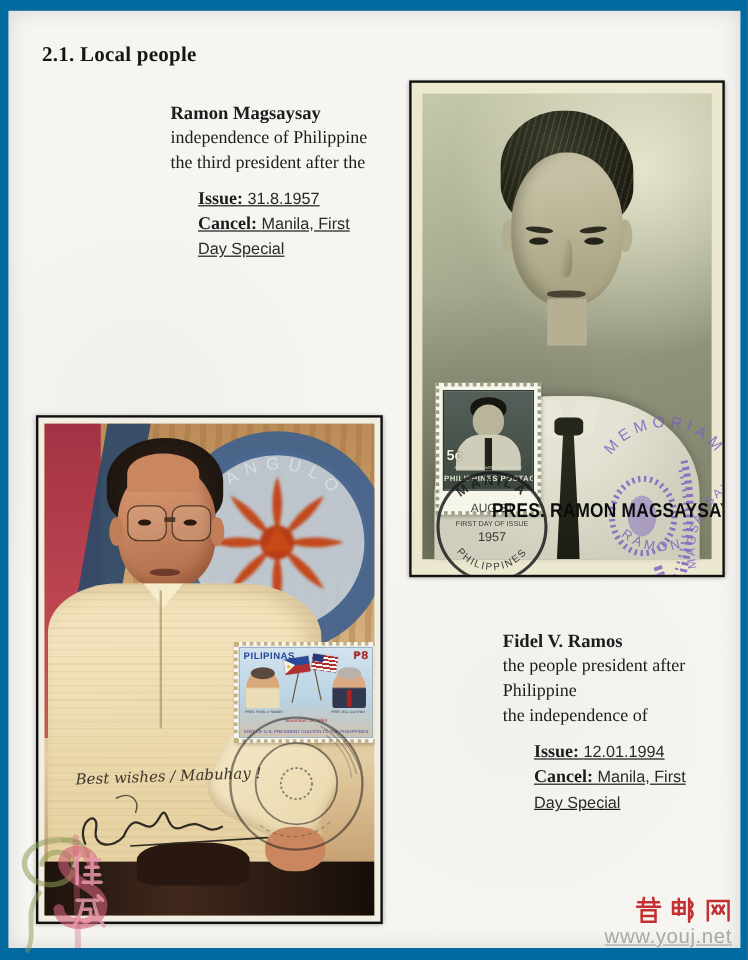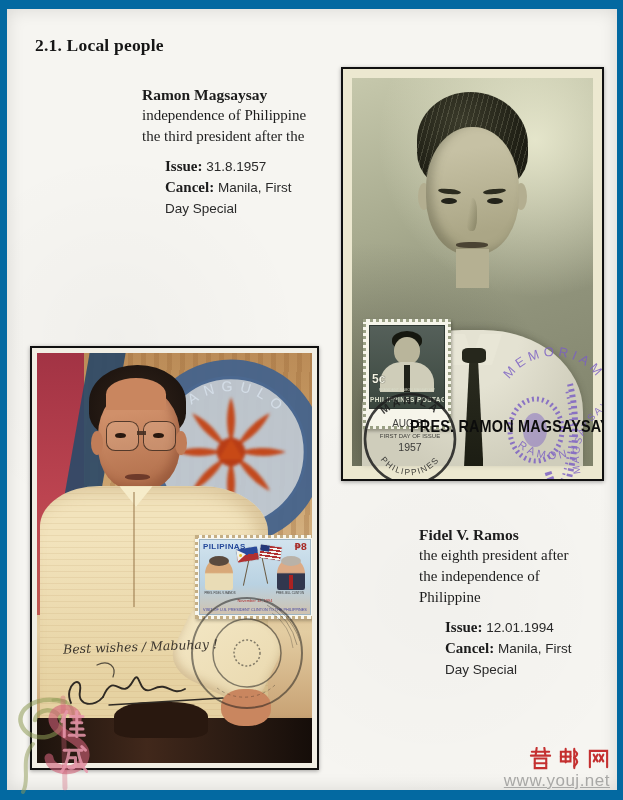--- a/index.html
+++ b/index.html
@@ -8,21 +8,21 @@
   .page { position:absolute; left:7px; top:9px; width:610px; height:781px;
           background:#f6f5f1; box-shadow: inset 0 0 18px rgba(0,0,0,.12);
           background-image: radial-gradient(circle at 18% 42%, rgba(0,0,0,.025), transparent 28%),
                             radial-gradient(circle at 70% 75%, rgba(0,0,0,.02), transparent 30%); }
 
   .page-title { position:absolute; left:28px; top:26px; font: bold 17.5px "Liberation Serif", serif; color:#151515; letter-spacing:.2px; }
 
   .tblock { position:absolute; color:#1c1c1c;margin-left:45px; }
   .tblock p { font:15px/21px "Liberation Serif", serif; }
   .tblock .name { font-weight:bold; font-size:15.5px; }
-  .issue { margin-top:9px; padding-left:23px; }
+  .issue { margin-top:9px; padding-left:23px;text-decoration:underline; }
   .issue .lbl { font:bold 15px "Liberation Serif", serif; }
   .issue .val { font:13.5px "Liberation Sans", sans-serif; color:#2a2a2a; }
   .issue p { line-height:21px; }
   .block-mag { left:90px; top:75px; }
   .block-ramos { left:367px; top:515px; }
   .block-ramos .issue { padding-left:26px; }
 
   
   .card { position:absolute; border:2px solid #101010; box-shadow:0 1px 4px rgba(0,0,0,.35); }
   .card1 { left:334px; top:58px; width:263px; height:414px; background:#ece8d0; padding:9px 9px 13px 9px; overflow:hidden; }
@@ -248,23 +248,23 @@
             <textPath href="#mm_b" startOffset="45%" text-anchor="middle">RAMON</textPath>
           </text>
         </svg>
 
         <div class="overprint">PRES. RAMON MAGSAYSAY</div>
       </div>
     </div>
 
     <div class="tblock block-ramos">
       <p class="name">Fidel V. Ramos</p>
-      <p>the eighth president after</p>
+      <p>the people president after</p>
+      <p>Philippine</p>
       <p>the independence of</p>
-      <p>Philippine</p>
       <div class="issue">
         <p><span class="lbl">Issue:</span>
            <span class="val">12.01.1994</span></p>
         <p><span class="lbl">Cancel:</span>
            <span class="val">Manila, First</span></p>
         <p><span class="val">Day Special</span></p>
       </div>
     </div>
 
     <div class="card card2">

